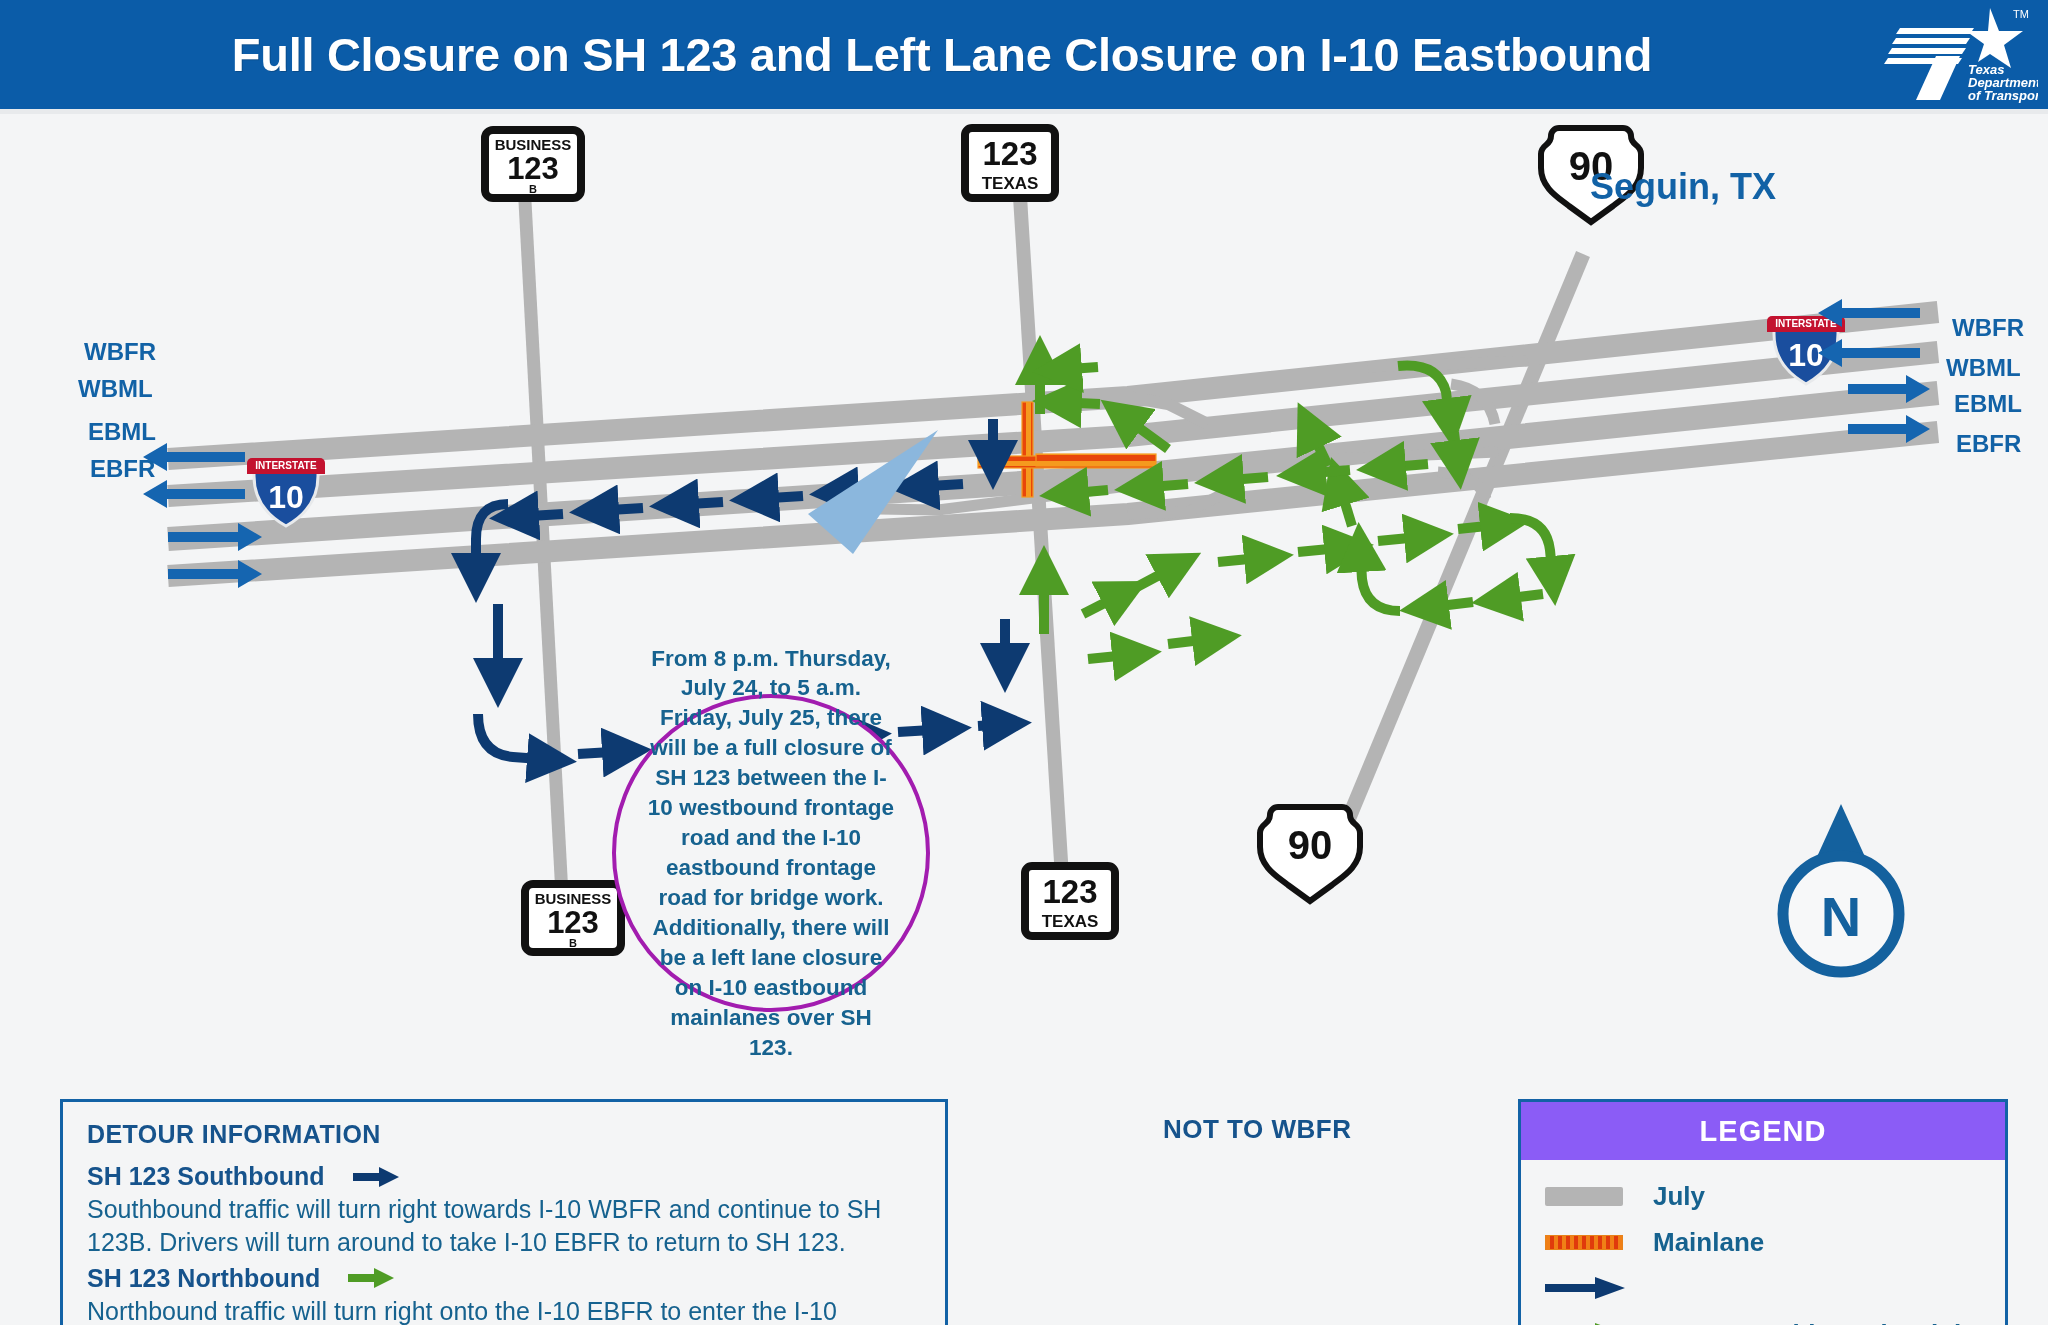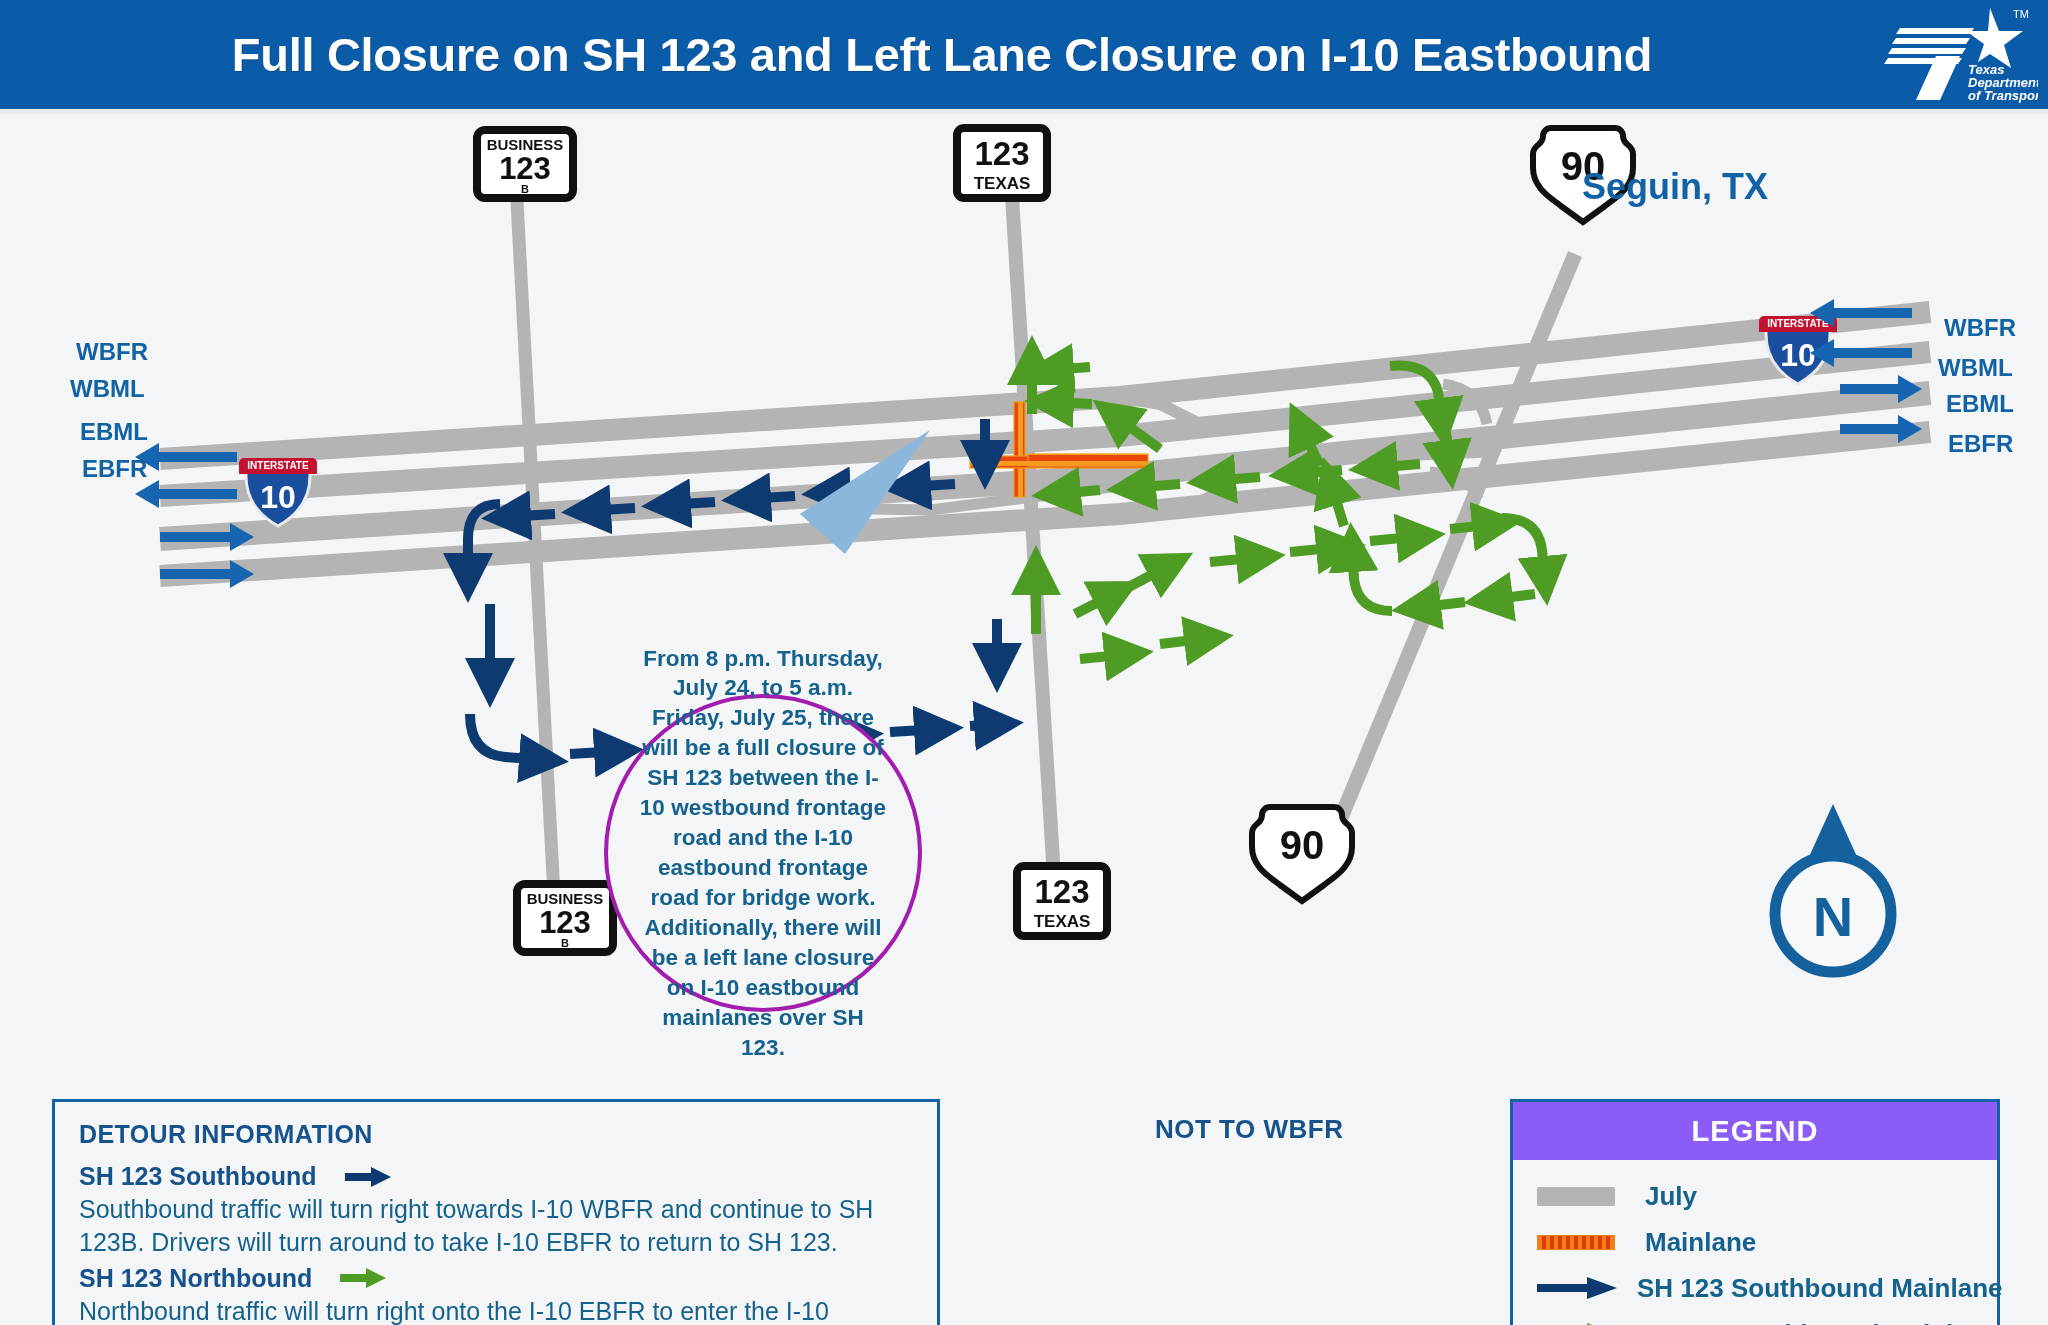--- a/index.html
+++ b/index.html
@@ -24,21 +24,21 @@
     padding-left:12px;
   }
   #txdot-logo{
     position:absolute;right:10px;top:4px;width:160px;height:100px;
   }
   #header-rule{
     position:absolute;left:0;top:109px;width:2048px;height:5px;background:#e8eaec;
   }
   
   #map{
-    position:absolute;left:0;top:114px;width:1803px;height:1211px;
+    position:absolute;left:8px;top:114px;width:1803px;height:1211px;
   }
   #map-svg{position:absolute;left:0;top:0;}
   
   .maplbl{
     position:absolute;color:#1262a6;font-weight:bold;white-space:nowrap;
   }
   #city-label{right:35px;top:52px;font-size:36px;color:#1262a6;}
   #not-to-scale{left:1155px;top:1000px;font-size:26px;color:#16538c;letter-spacing:.5px;}
   .lane-label{font-size:24px;color:#1262a6;font-weight:bold;}
 
@@ -362,21 +362,20 @@
             <span class="closure-swatch"></span>
           </span>
         <span class="legend-text">Mainlane</span>
       </div>
       <div class="legend-row">
         <span class="legend-key">
           <svg width="80" height="22" viewBox="0 0 80 22">
               <path d="M0 7 h50 v-7 l30 11 l-30 11 v-7 h-50 z" fill="#0d3a71"></path>
             </svg>
         </span>
-        <span class="legend-text">SH 123 Southbound Mainlane</span>
       </div>
       <div class="legend-row">
         <span class="legend-key">
           <svg width="80" height="22" viewBox="0 0 80 22">
               <path d="M0 7 h50 v-7 l30 11 l-30 11 v-7 h-50 z" fill="#4f9c25"></path>
             </svg>
         </span>
         <span class="legend-text">SH 123 Northbound Mainlane</span>
       </div>
     </div>

